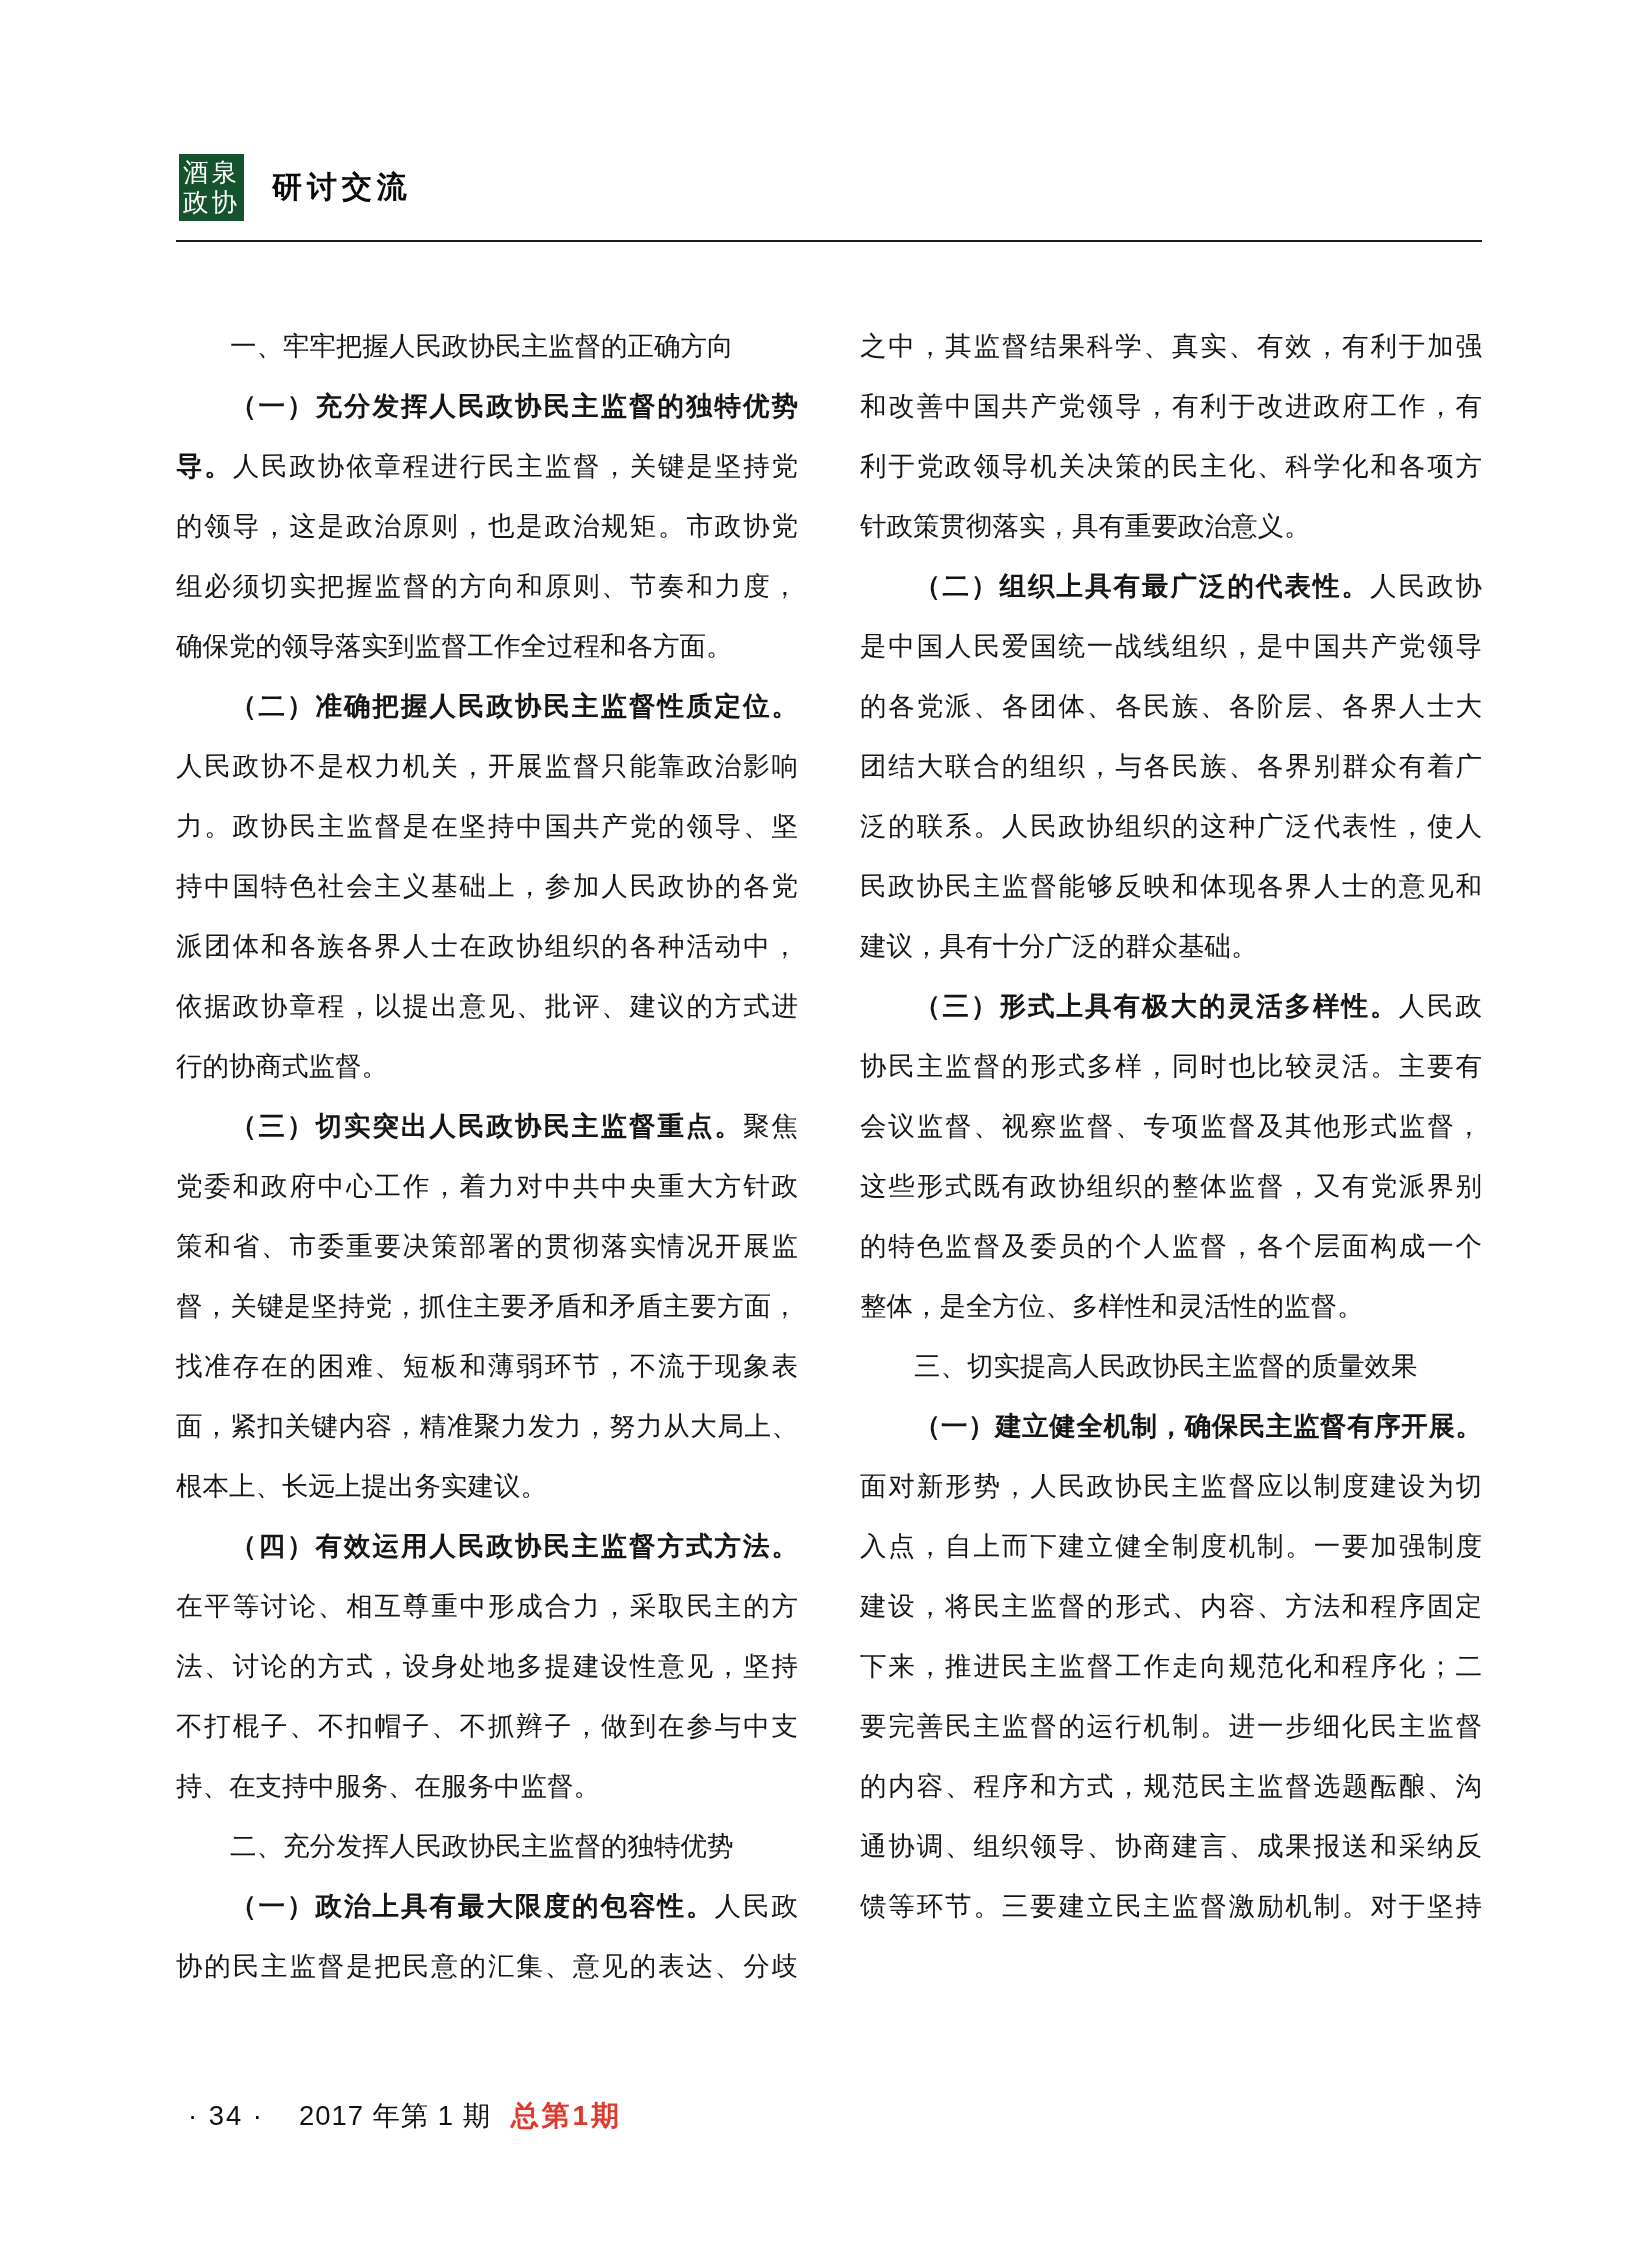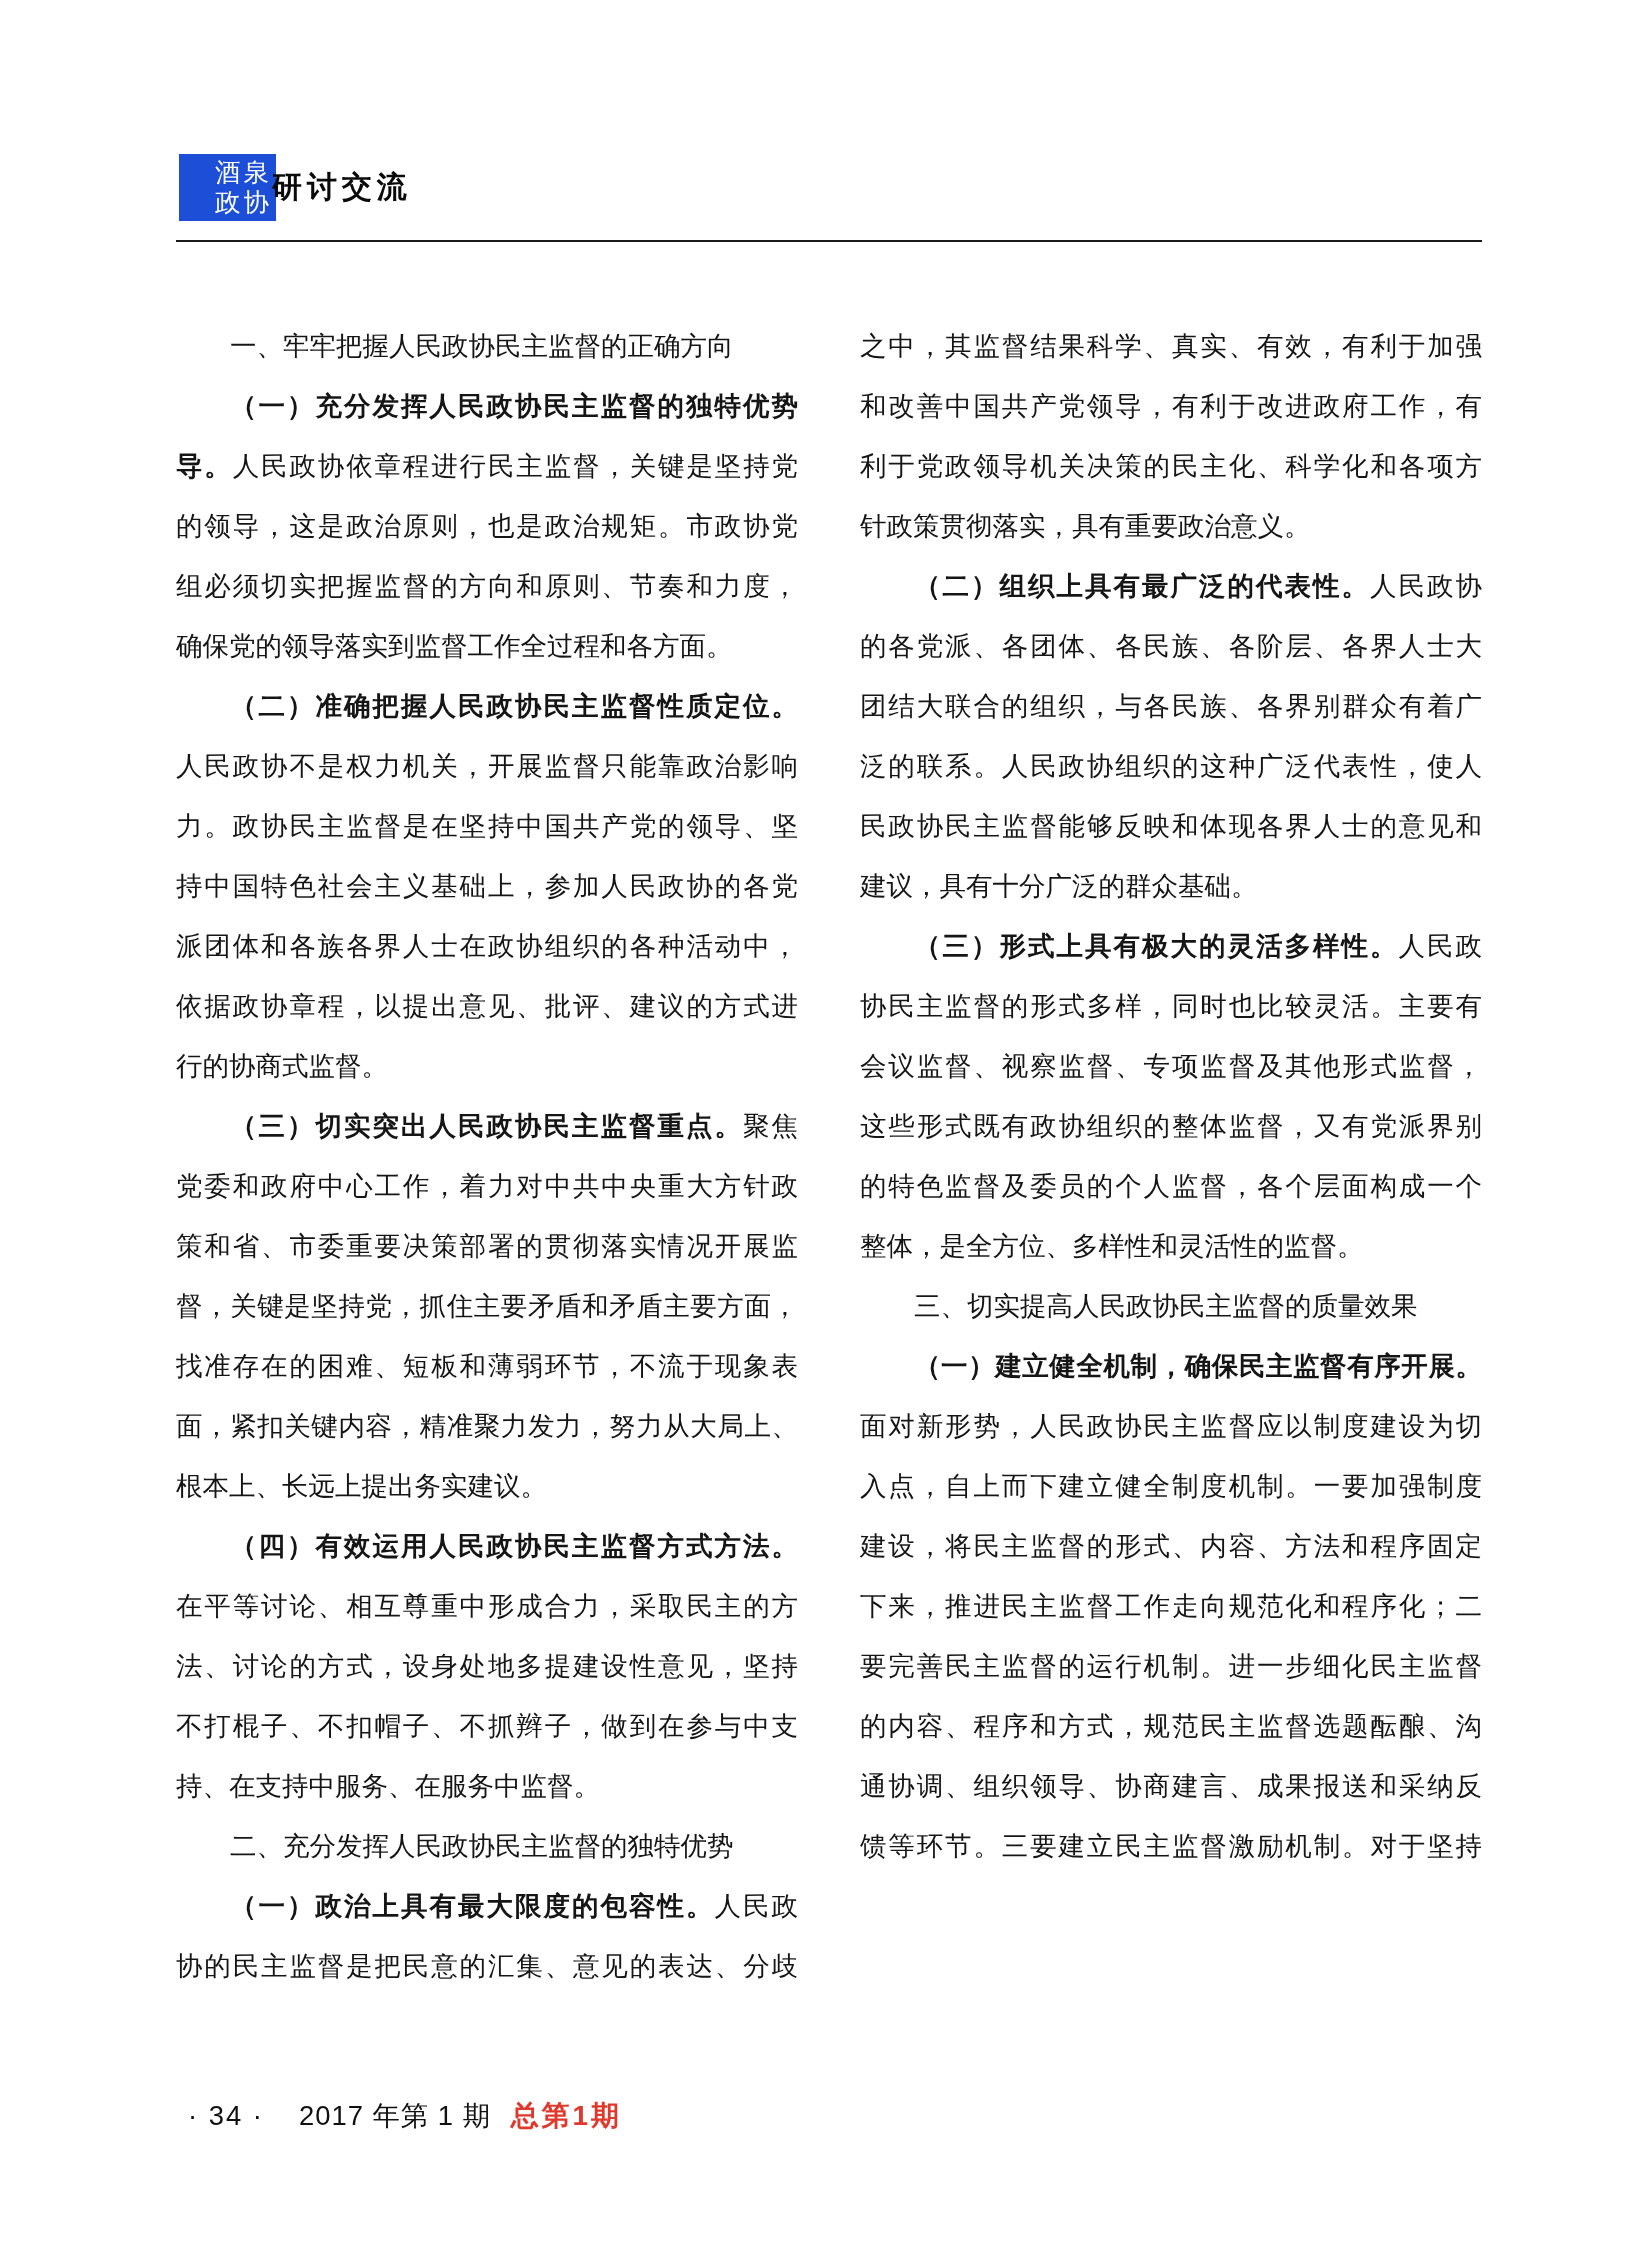--- a/index.html
+++ b/index.html
@@ -49,21 +49,21 @@
   .issue-label { font-size:27.4px; color:#111; margin-left:35px; letter-spacing:1px; }
   .cumulative  { font-size:28px; font-weight:800; margin-left:19.6px; letter-spacing:2.9px;
                  font-family:"Liberation Sans","DejaVu Sans",sans-serif; }
 </style>
 </head>
 <body>
 
 <div class="page">
 
   <div class="page-header">
-    <div class="seal" style="background: #1d4ed8; padding-left: 32px;">
+    <div class="seal" style="background: #14532d;">
       <div class="seal-text">酒泉政协</div>
     </div>
     <div class="header-title">研讨交流</div>
     <div class="header-rule"></div>
   </div>
 
   <div class="article-body">
     <div class="col col-left" id="col-left">
         <div class="line ind noj"><span>一、牢牢把握人民政协民主监督的正确方向</span></div>
         <div class="line ind"><span class="b">（一）充分发挥人民政协民主监督的独特优势</span></div>
@@ -93,20 +93,21 @@
         <div class="line ind noj"><span>二、充分发挥人民政协民主监督的独特优势</span></div>
         <div class="line ind"><span class="b">（一）政治上具有最大限度的包容性。</span><span>人民政</span></div>
         <div class="line"><span>协的民主监督是把民意的汇集、意见的表达、分歧</span></div>
       </div>
     <div class="col col-right" id="col-right">
         <div class="line"><span>之中，其监督结果科学、真实、有效，有利于加强</span></div>
         <div class="line"><span>和改善中国共产党领导，有利于改进政府工作，有</span></div>
         <div class="line"><span>利于党政领导机关决策的民主化、科学化和各项方</span></div>
         <div class="line noj"><span>针政策贯彻落实，具有重要政治意义。</span></div>
         <div class="line ind"><span class="b">（二）组织上具有最广泛的代表性。</span><span>人民政协</span></div>
+        <div class="line"><span>是中国人民爱国统一战线组织，是中国共产党领导</span></div>
         <div class="line"><span>的各党派、各团体、各民族、各阶层、各界人士大</span></div>
         <div class="line"><span>团结大联合的组织，与各民族、各界别群众有着广</span></div>
         <div class="line"><span>泛的联系。人民政协组织的这种广泛代表性，使人</span></div>
         <div class="line"><span>民政协民主监督能够反映和体现各界人士的意见和</span></div>
         <div class="line noj"><span>建议，具有十分广泛的群众基础。</span></div>
         <div class="line ind"><span class="b">（三）形式上具有极大的灵活多样性。</span><span>人民政</span></div>
         <div class="line"><span>协民主监督的形式多样，同时也比较灵活。主要有</span></div>
         <div class="line"><span>会议监督、视察监督、专项监督及其他形式监督，</span></div>
         <div class="line"><span>这些形式既有政协组织的整体监督，又有党派界别</span></div>
         <div class="line"><span>的特色监督及委员的个人监督，各个层面构成一个</span></div>

